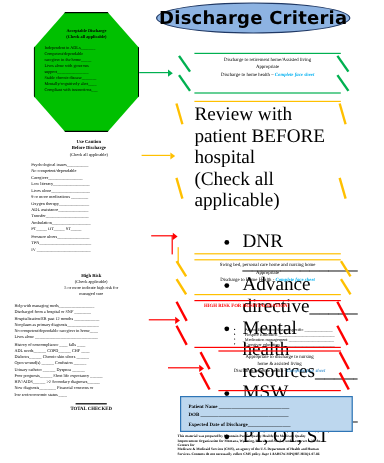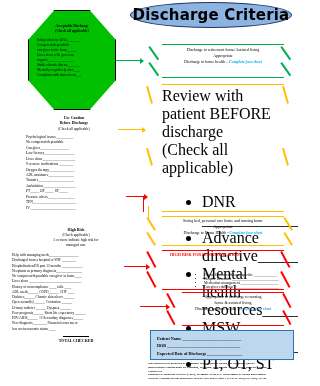--- a/index.html
+++ b/index.html
@@ -186,21 +186,21 @@
   </div>
 
   <div class="bracket" id="yellow-box">
     <div class="bar-top yellow-line"></div>
     <div class="bar-bot yellow-line"></div>
     <div class="diag yellow-line" style="left:0px;top:2px;width:18px;transform:rotate(74deg);"></div>
     <div class="diag yellow-line" style="left:0px;top:64px;width:18px;transform:rotate(74deg);"></div>
     <div class="diag yellow-line" style="left:136px;top:2px;width:18px;transform:rotate(74deg);"></div>
     <div class="diag yellow-line" style="left:136px;top:64px;width:18px;transform:rotate(74deg);"></div>
     <div class="inner" style="padding:3px 14px;">
-      <div class="hd">Review with patient BEFORE discharge</div>
+      <div class="hd">Review with patient BEFORE hospital</div>
       <div class="sub">(Check all applicable)</div>
       <ul>
         <li>DNR ______________________________________</li>
         <li>Advance directive____________________________</li>
         <li>Mental health resources________________________</li>
         <li>MSW involvement____________________________</li>
         <li>PT, OT, ST _________________________________</li>
 
       </ul>
     </div>

